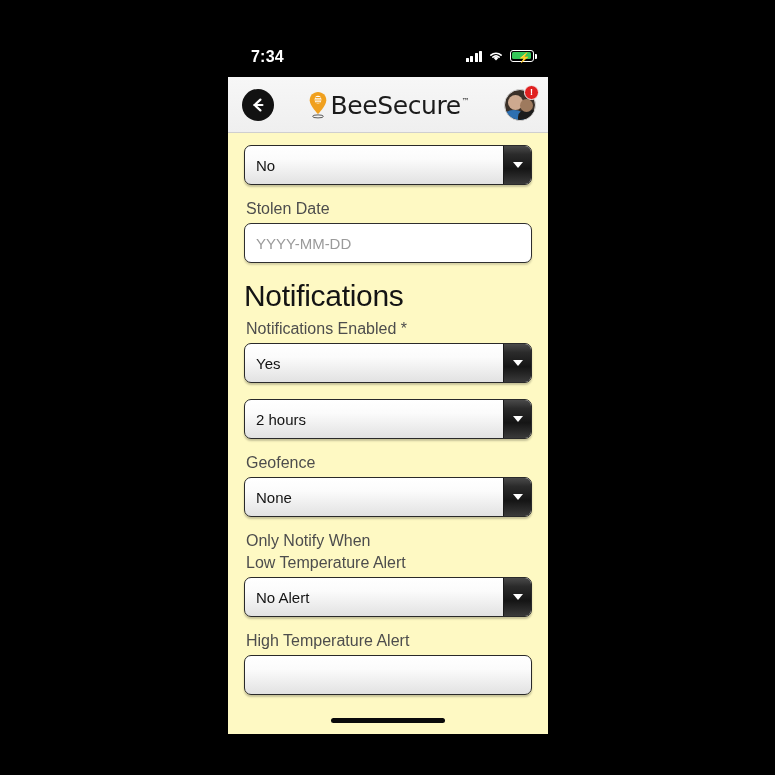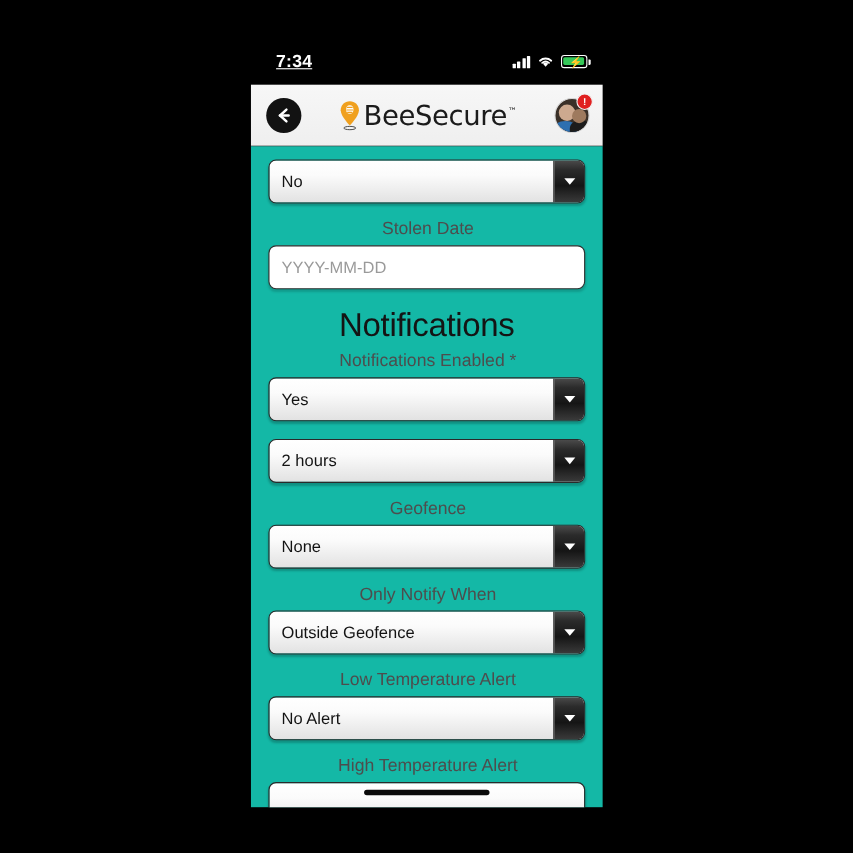--- a/index.html
+++ b/index.html
@@ -32,21 +32,20 @@
     background: #000000;
   }
   #status-time {
     position: absolute;
     left: 23px;
     top: 8px;
     color: #ffffff;
     font-size: 16px;
     font-weight: bold;
     letter-spacing: 0.2px;
-    text-decoration: underline;
   }
   #status-icons {
     position: absolute;
     right: 14px;
     top: 10px;
     display: flex;
     align-items: center;
     gap: 6px;
   }
   .sig-bars {
@@ -213,23 +212,22 @@
     text-align: center;
   }
 
   
   #content {
     position: absolute;
     left: 0;
     top: 93px;
     width: 320px;
     height: 601px;
-    background: #14b8a6;
+    background: #fef9c3;
     overflow: hidden;
-    text-align: center;
   }
   #content-inner {
     padding: 0 16px;
     box-sizing: border-box;
     width: 320px;
   }
 
   .field-label {
     font-size: 16px;
     color: #4d4d4d;
@@ -400,24 +398,20 @@
         <span class="select-arrow"></span>
       </div>
 
       <div class="field-label">Geofence</div>
       <div class="select">
         <span class="select-value">None</span>
         <span class="select-arrow"></span>
       </div>
 
       <div class="field-label">Only Notify When</div>
-      <div class="select">
-        <span class="select-value">Outside Geofence</span>
-        <span class="select-arrow"></span>
-      </div>
 
       <div class="field-label">Low Temperature Alert</div>
       <div class="select">
         <span class="select-value">No Alert</span>
         <span class="select-arrow"></span>
       </div>
 
       <div class="field-label">High Temperature Alert</div>
       <div class="select">
         

